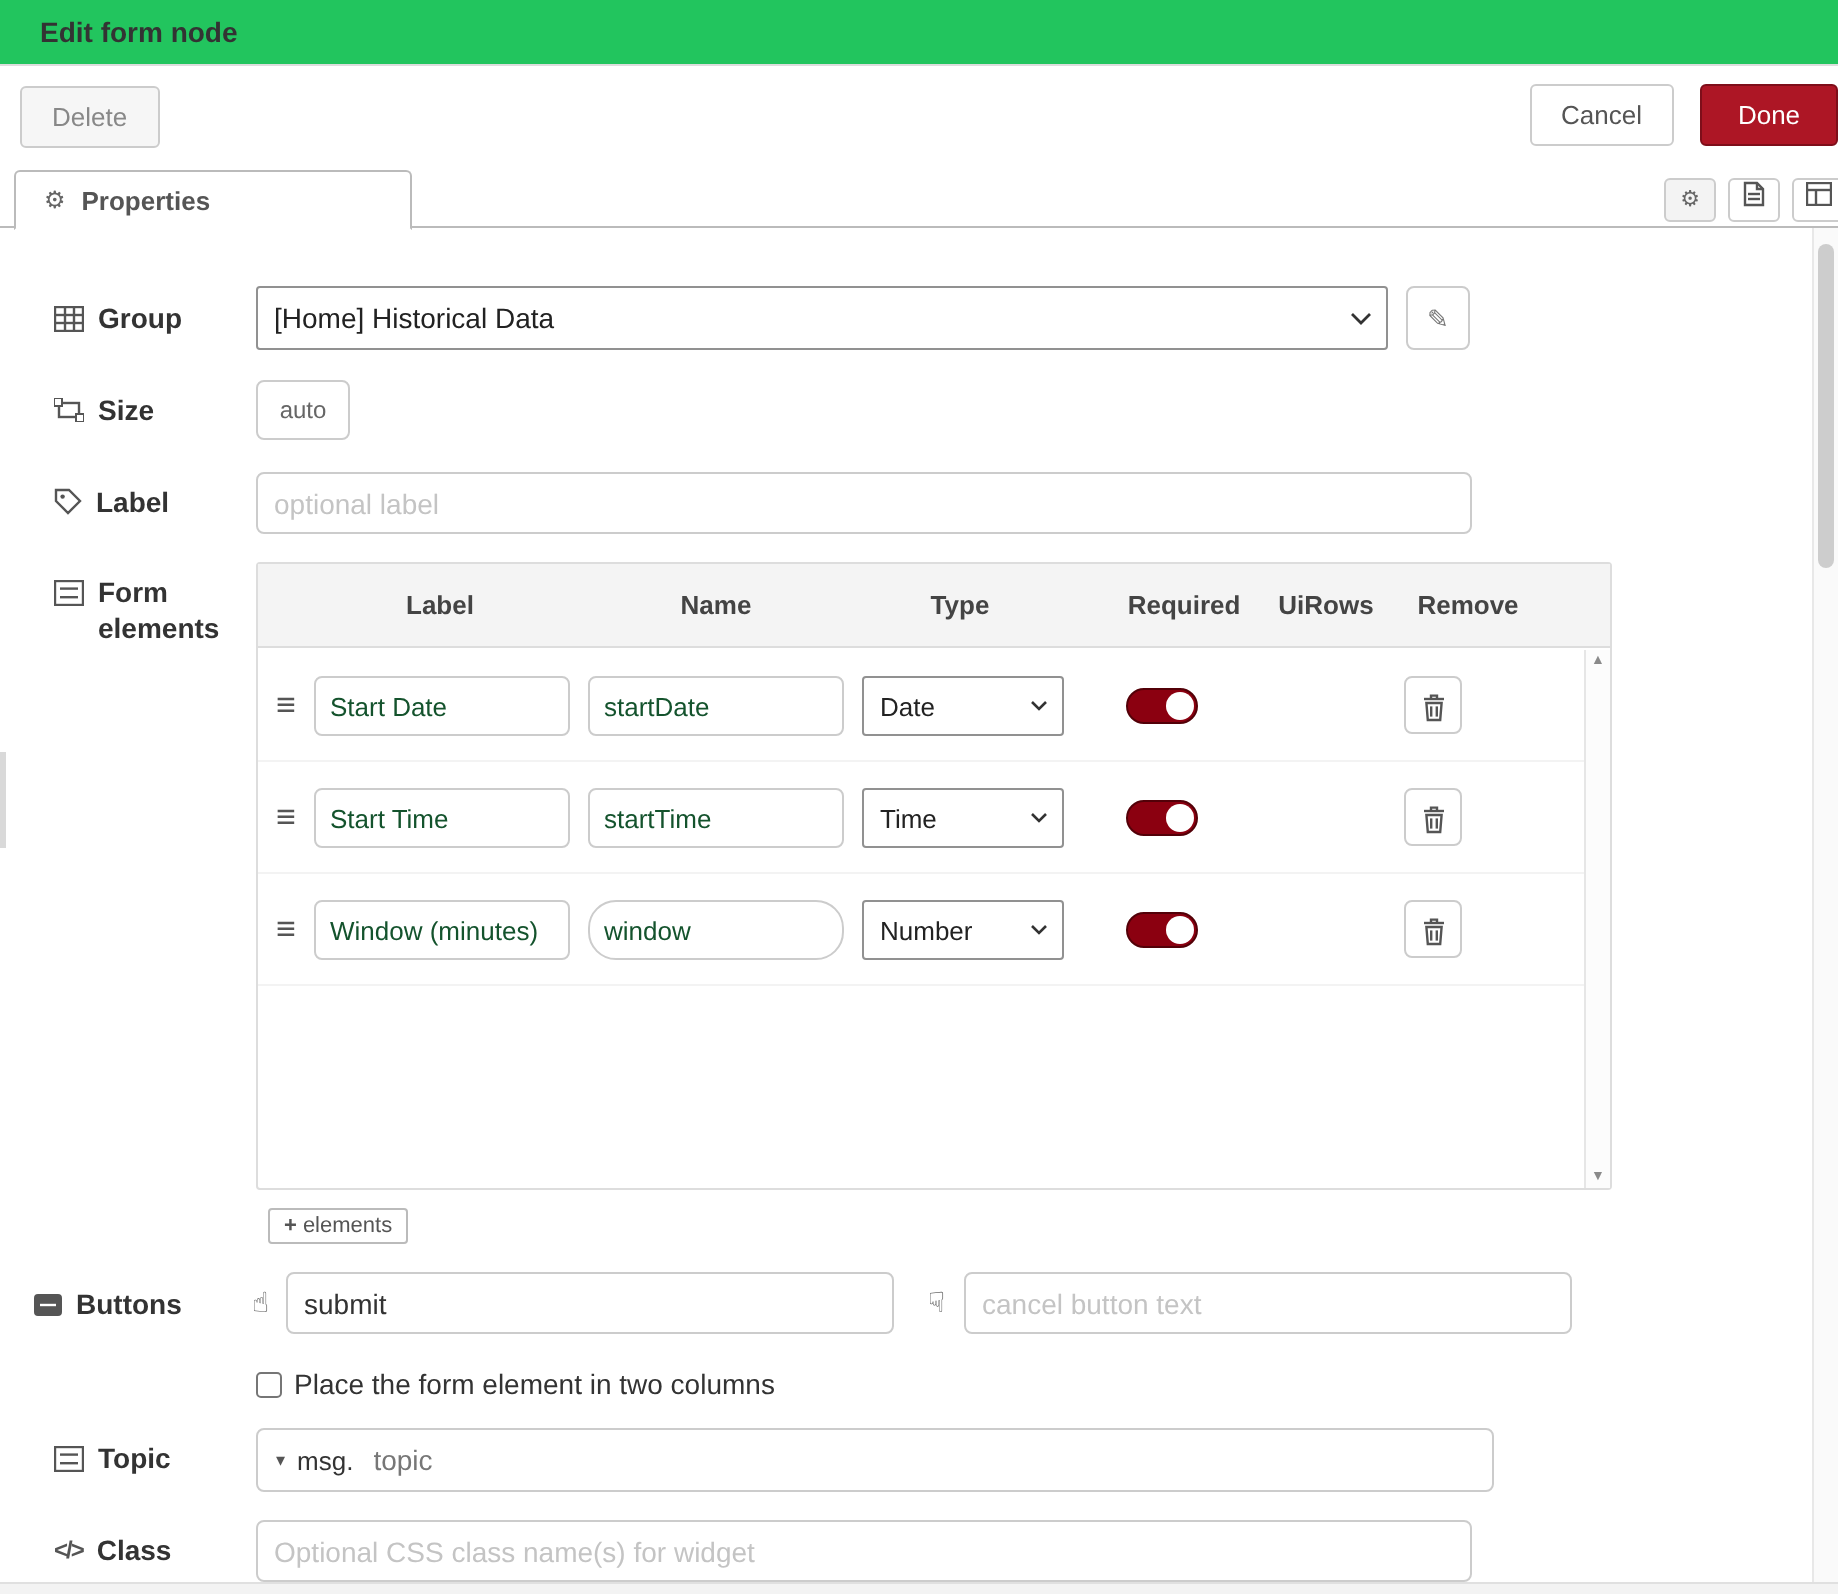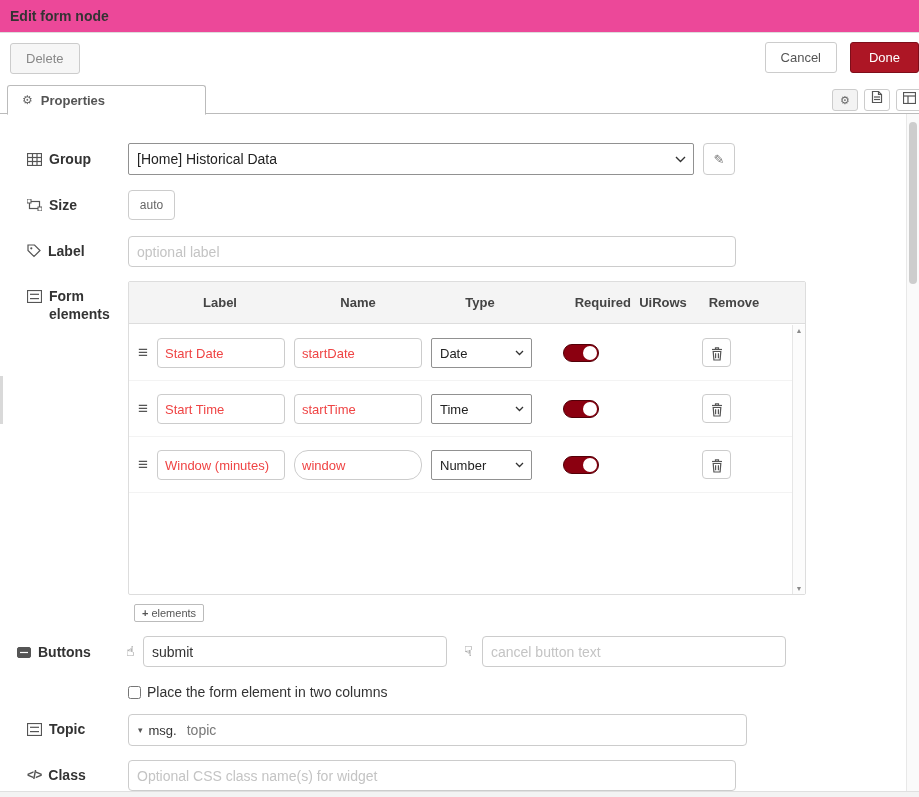--- a/index.html
+++ b/index.html
@@ -8,22 +8,22 @@
     position: relative;
     overflow: hidden;
     background: #fff;
     font-family: "Liberation Sans", "DejaVu Sans", sans-serif;
     font-size: 14px;
     color: #333;
   }
   
   .dlg-header {
     position:absolute; top:0; left:0; right:0; height:33px;
-    background:#ec4899; border-bottom:1px solid #ddd;
-    line-height:32px; padding-left:10px;
+    background:#22c55e; border-bottom:1px solid #ddd;
+    line-height:32px; padding-left:20px;
     font-weight:bold; font-size:14px; color:#333;
   }
   
   .btn {
     font-family:inherit; font-size:13px; cursor:pointer;
     border-radius:3px; border:1px solid #ccc; background:#fff; color:#555;
     height:31px; padding:0 15px;
   }
   .btn-delete { position:absolute; left:10px; top:43px; background:#f6f6f6; color:#888; }
   .btn-cancel { position:absolute; right:82px; top:42px; color:#555; }
@@ -73,21 +73,21 @@
   .fe-head { position:absolute; left:0; right:0; top:0; height:42px;
              background:#f4f4f4; border-bottom:1px solid #ddd; }
   .fe-h { position:absolute; top:0; line-height:42px; text-align:center;
           font-size:13px; font-weight:bold; color:#444; width:100px; }
   .fe-body { position:absolute; left:0; right:13px; top:43px; bottom:0; overflow:hidden; }
   .fe-row { position:relative; height:56px; border-bottom:1px solid #f3f3f3; background:#fff; }
   .drag-handle { position:absolute; left:9px; top:0; line-height:56px;
                  font-size:17px; color:#555; cursor:grab; }
   .fe-input { position:absolute; top:13px; height:30px; width:128px;
               border:1px solid #ccc; border-radius:4px; padding:0 7px;
-              font-family:inherit; font-size:13px; color:#ef4444; outline:none; }
+              font-family:inherit; font-size:13px; color:#14532d; outline:none; }
   .fe-select { top:13px; height:30px; width:101px; font-size:13px; }
   .toggle { position:absolute; left:434px; top:19px; width:36px; height:18px;
             border-radius:10px; background:#8B0010; border:1px solid #530008; cursor:pointer; }
   .toggle .knob { position:absolute; right:1px; top:1px; width:14px; height:14px;
                   border-radius:50%; background:#fff; }
   .trash-btn { left:573px; top:13px; width:29px; height:29px; padding-top:5px; }
   .fe-scroll { position:absolute; right:0; top:43px; bottom:0; width:13px;
                border-left:1px solid #e6e6e6; background:#fcfcfc; }
   .fe-scroll .arr { position:absolute; left:0; width:12px; text-align:center;
                     font-size:7px; color:#8a8a8a; cursor:pointer; }
@@ -203,21 +203,21 @@
 </div>
 <div class="flabel" style="left:49px; top:306px;">
   <span>elements</span>
 </div>
 
 <div class="fe-table">
   <div class="fe-head">
     <div class="fe-h" style="left:41px;">Label</div>
     <div class="fe-h" style="left:179px;">Name</div>
     <div class="fe-h" style="left:301px;">Type</div>
-    <div class="fe-h" style="left:402px;text-align:right;">Required</div>
+    <div class="fe-h" style="left:413px;">Required</div>
     <div class="fe-h" style="left:484px;">UiRows</div>
     <div class="fe-h" style="left:555px;">Remove</div>
   </div>
   <div class="fe-body">
 
     <div class="fe-row">
       <span class="drag-handle">≡</span>
       <input class="fe-input" style="left: 28px;" value="Start Date">
       <input class="fe-input" style="left: 165px;" value="startDate">
       <div class="selectbox fe-select" style="left:302px;">

